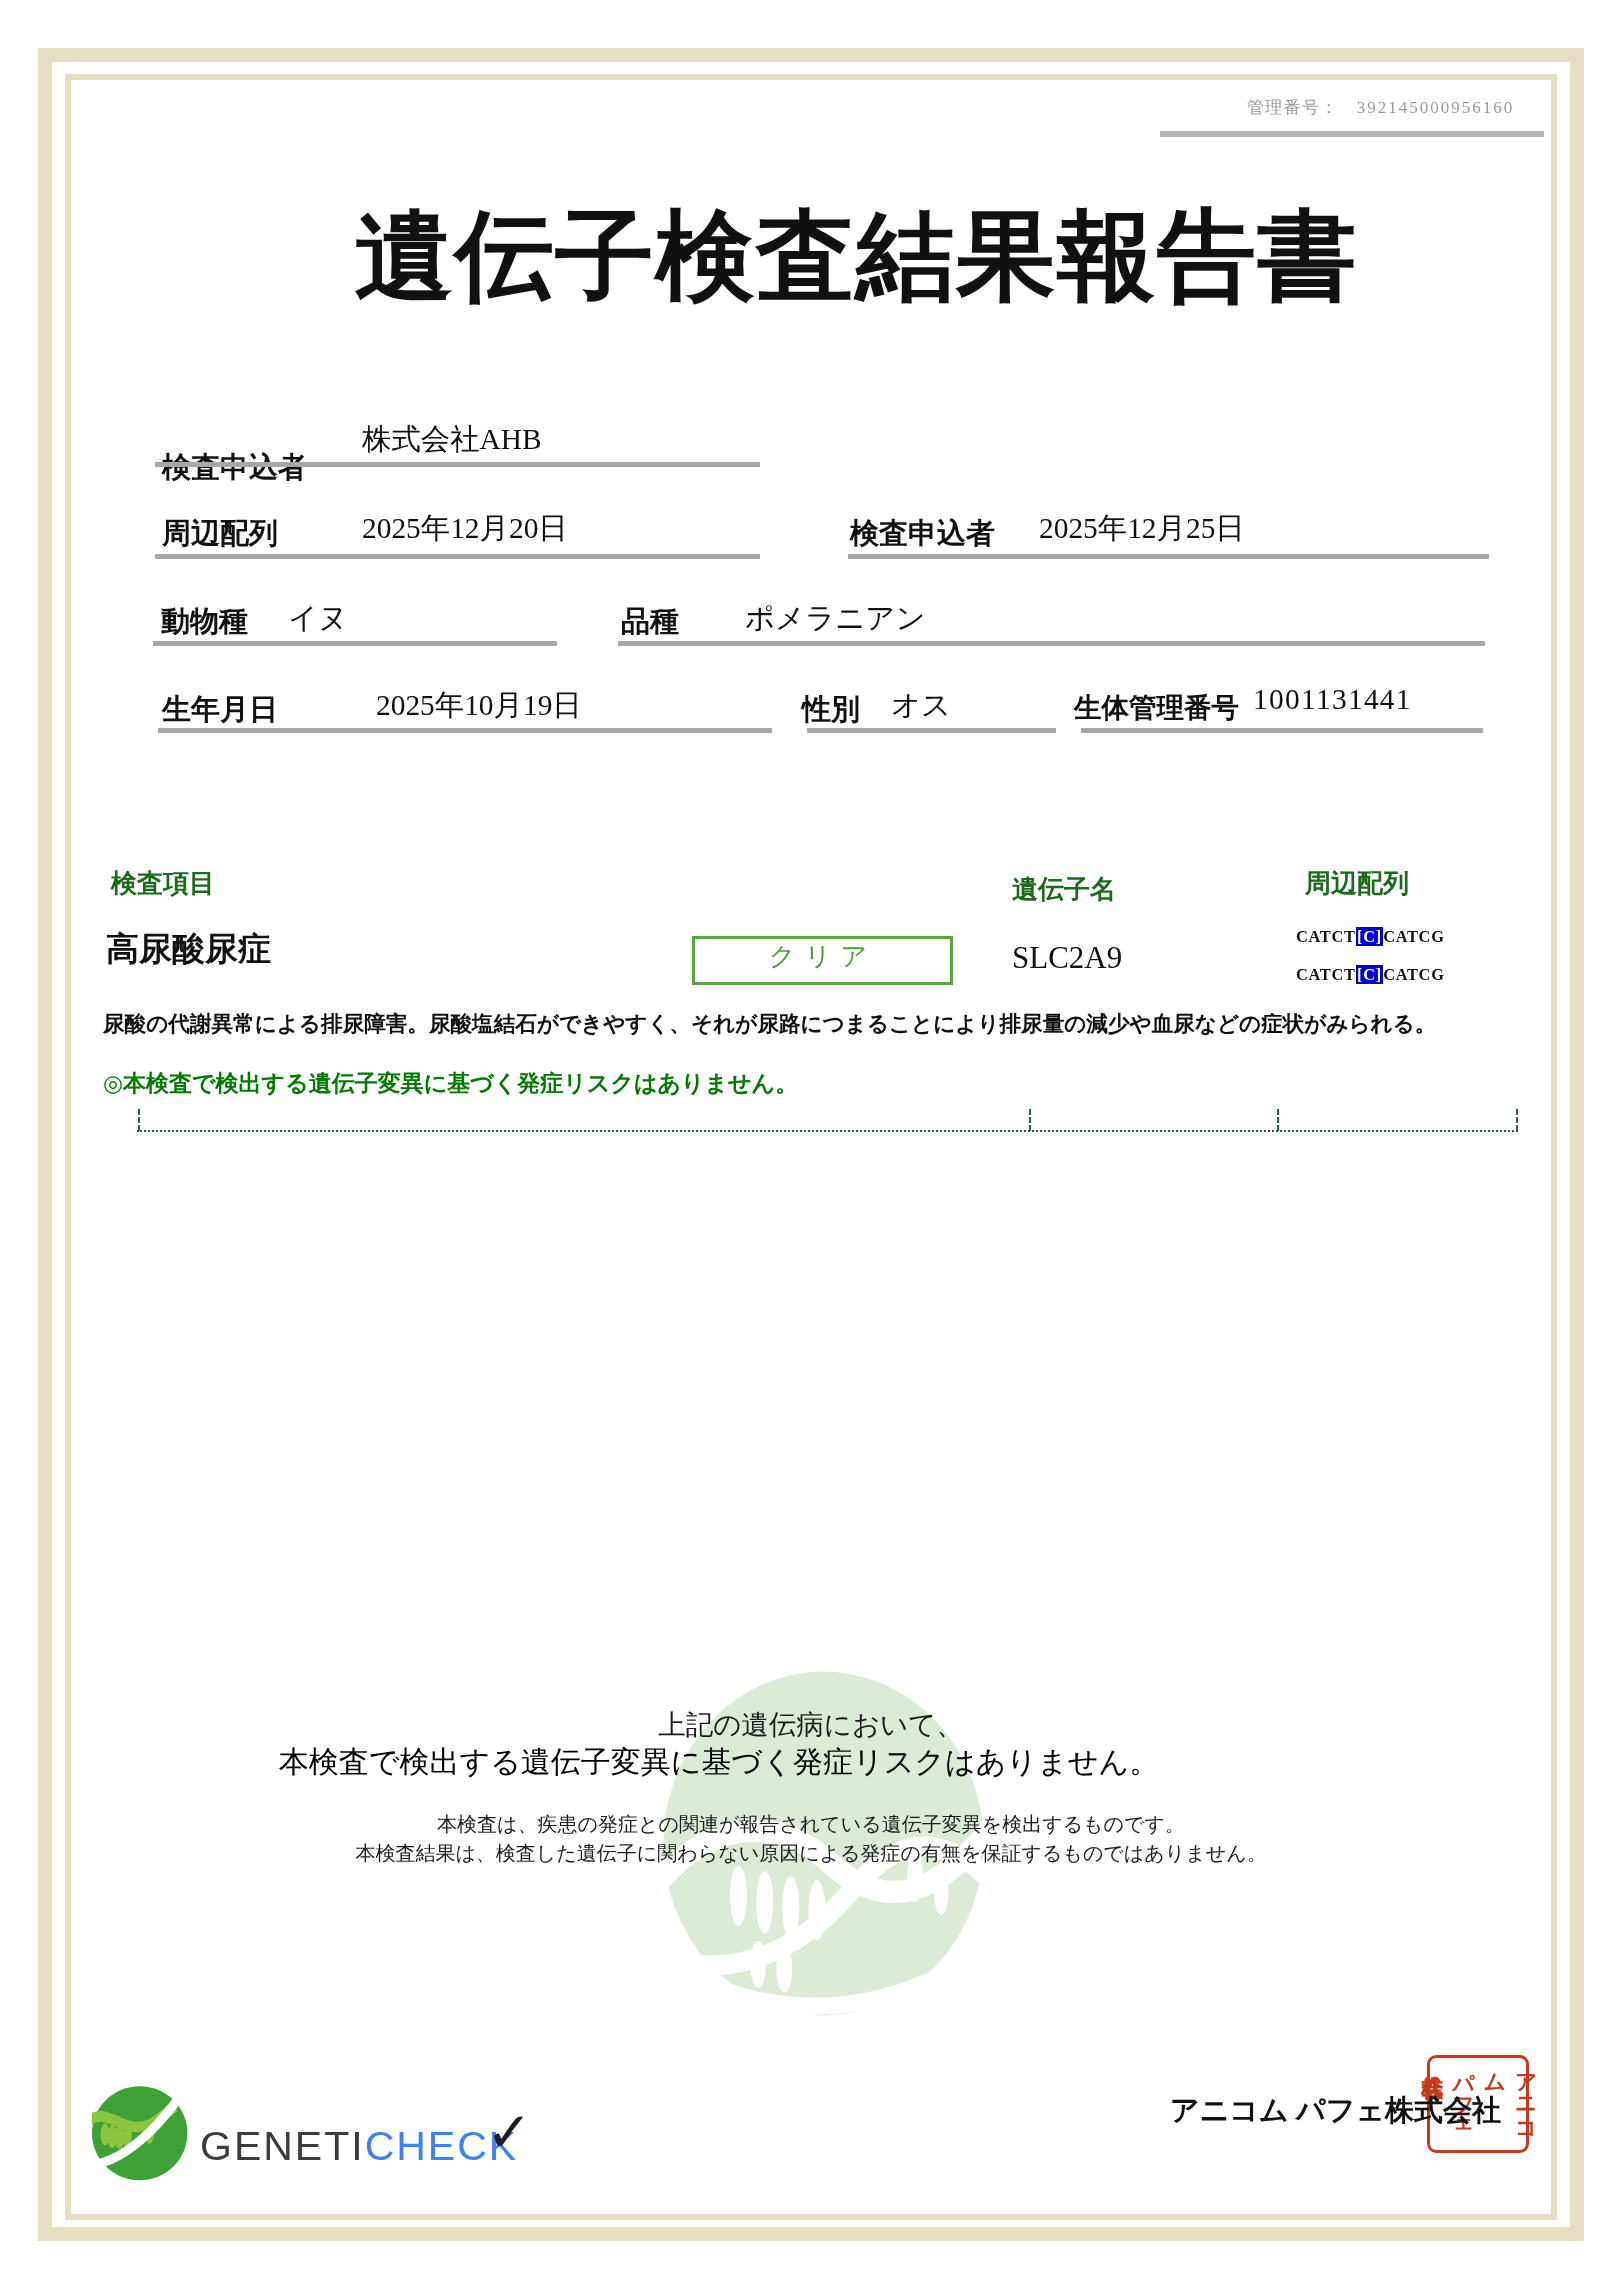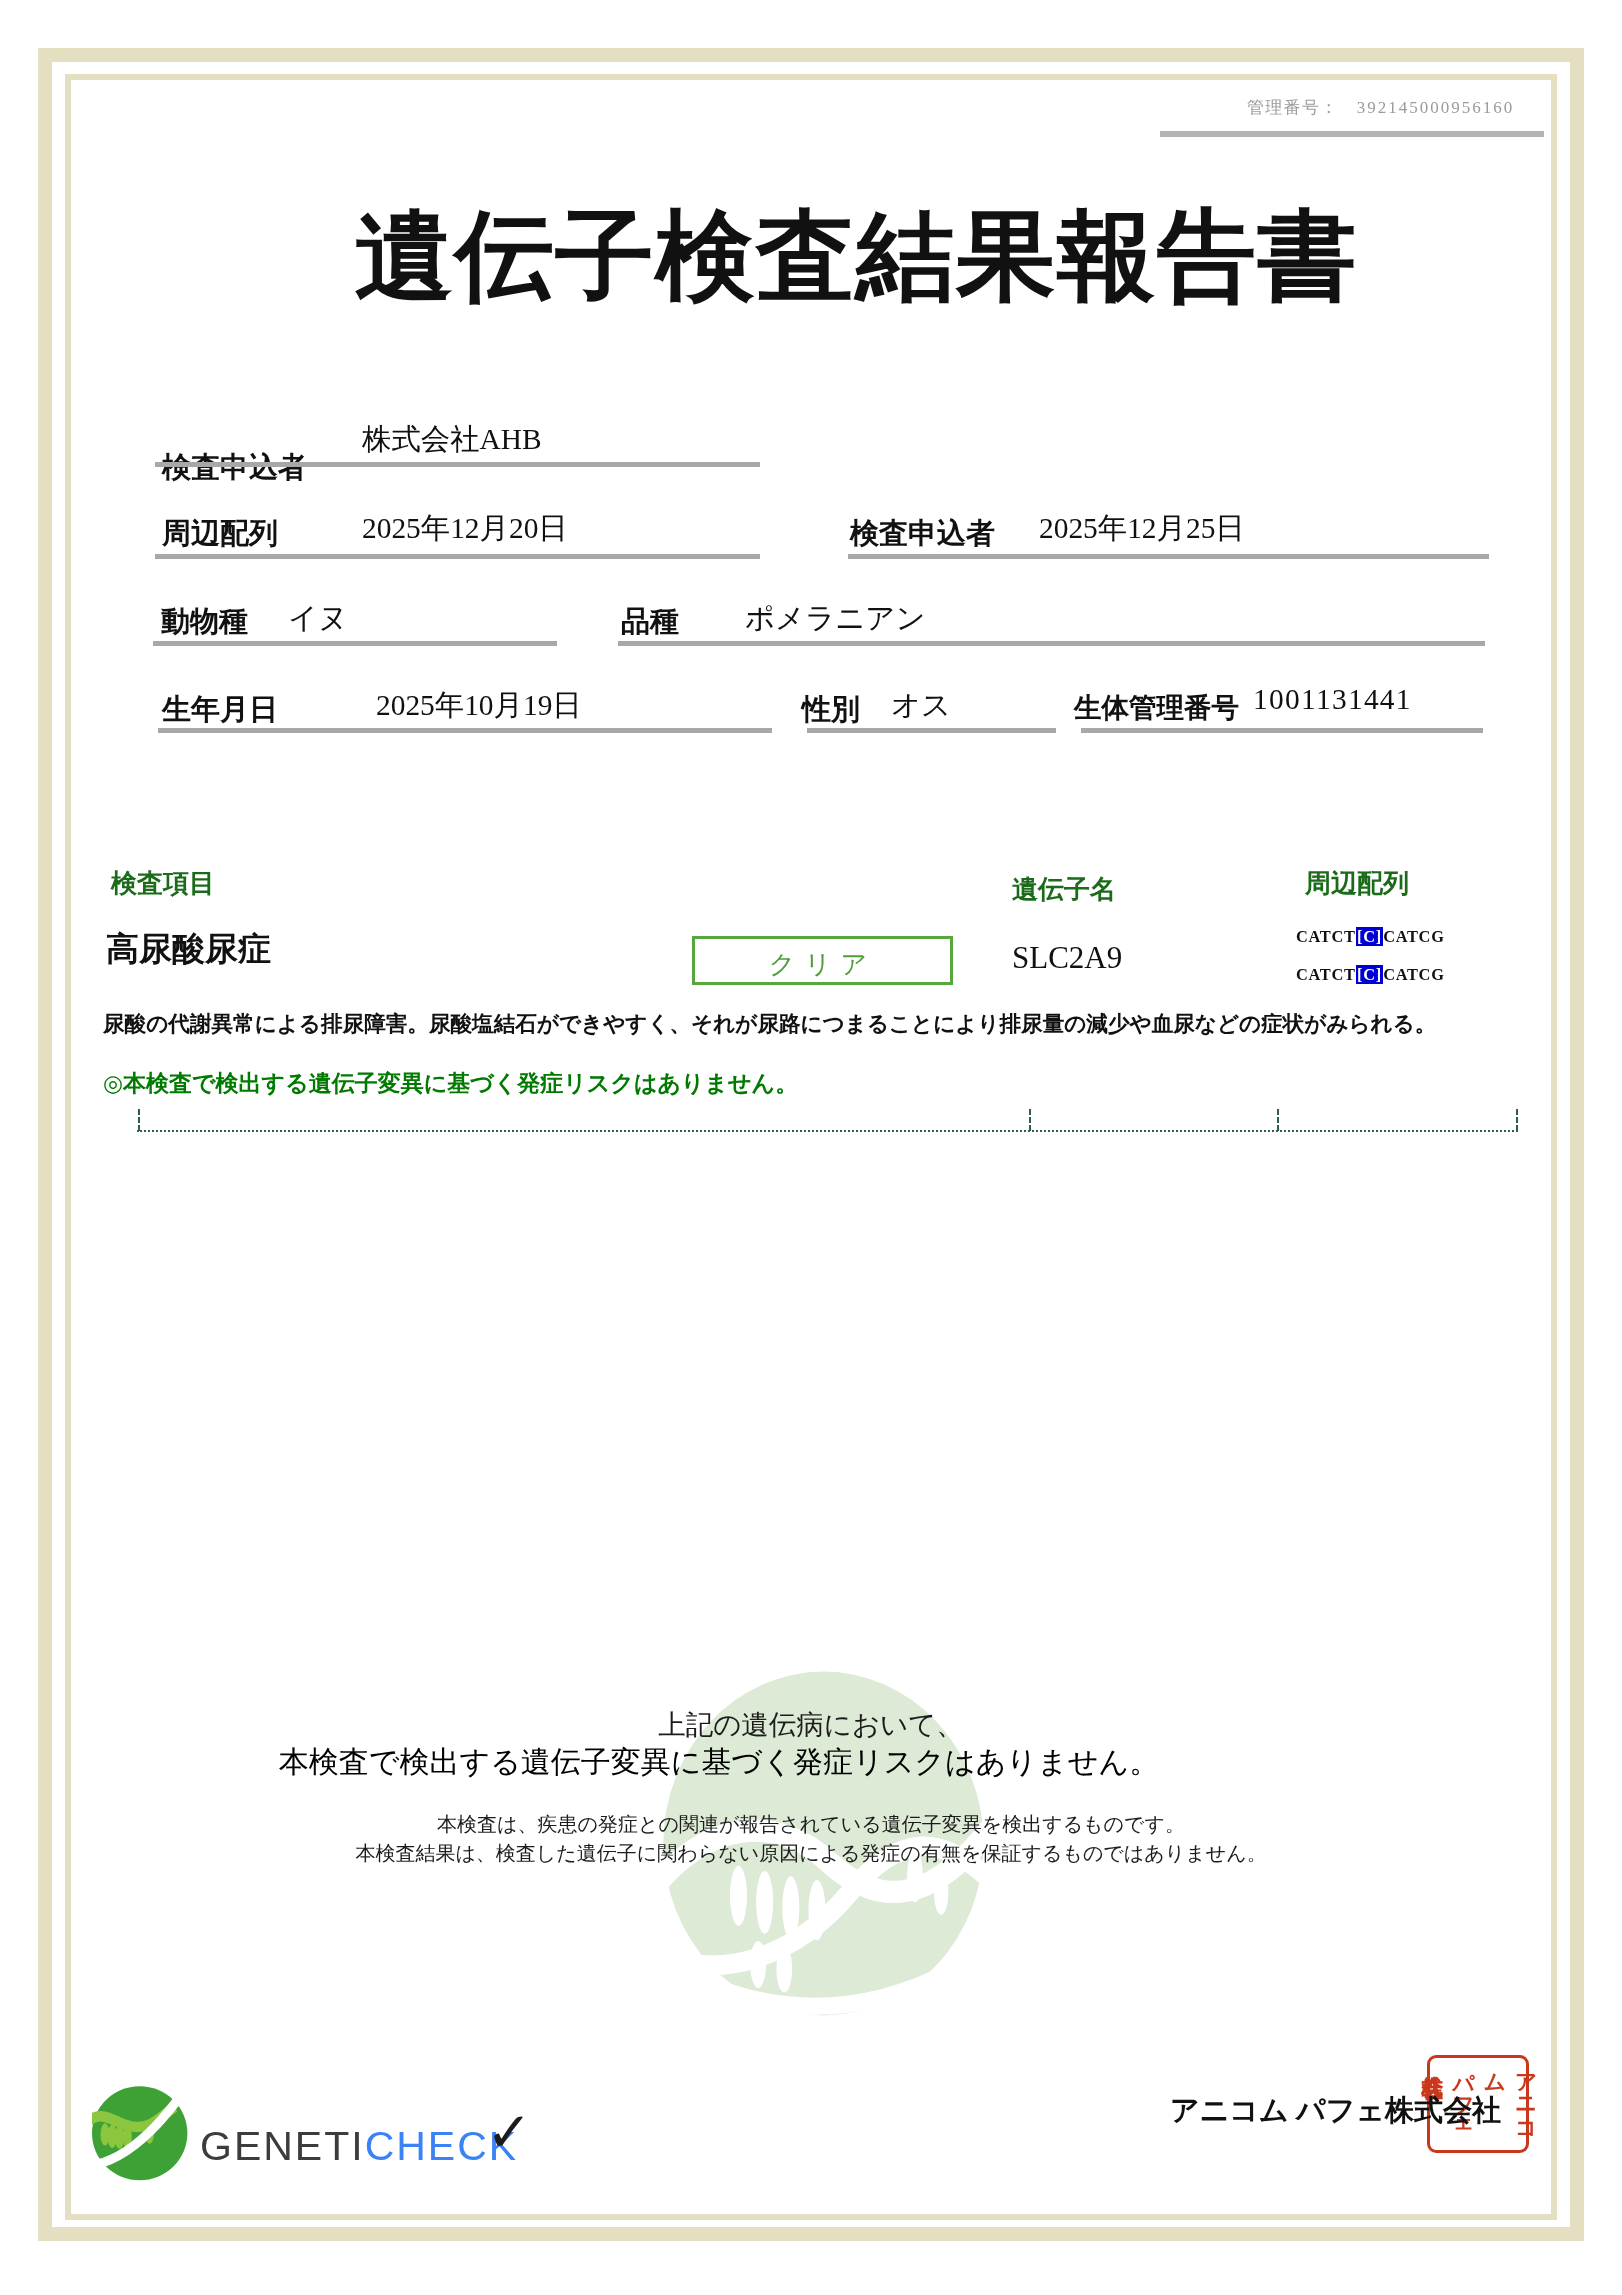--- a/index.html
+++ b/index.html
@@ -20,21 +20,21 @@
   .doc-title{top:191px;left:0;width:1622px;text-align:center;font-size:99px;font-weight:bold;letter-spacing:1.3px;white-space:nowrap;padding-left:45px;}
   
   .flabel{font-size:29px;font-weight:bold;white-space:nowrap;}
   .fvalue{font-size:29.4px;white-space:nowrap;}
   .uline{height:5.2px;background:#a8a8a8;}
   
   .ghead{font-size:26px;font-weight:bold;color:#1b6b1b;white-space:nowrap;}
   .item-name{font-size:33px;font-weight:bold;white-space:nowrap;}
   .result-box{
     top:936px;left:692px;width:255px;height:43px;border:3.3px solid #57a73c;
-    display:flex;align-items:flex-end;justify-content:center;
+    display:flex;align-items:flex-start;justify-content:center;
     font-size:26px;color:#4e9e3a;letter-spacing:9.2px;
   }
   .gene-name{font-size:31px;white-space:nowrap;}
   .seq{font-size:16.4px;font-weight:bold;letter-spacing:0.7px;white-space:nowrap;font-family:"Liberation Serif","DejaVu Serif",serif;}
   .seq .var{background:#0000d6;color:#ffffff;padding:0 1.3px;}
   .desc{top:1009px;left:103px;width:1387px;font-size:21.6px;font-weight:bold;white-space:nowrap;}
   .note{top:1068px;left:103px;font-size:23px;font-weight:bold;color:#007a00;white-space:nowrap;}
   .dot-h{top:1130px;left:137px;width:1381px;border-top:2px dotted #2d5d4b;}
   .dash-v{top:1109px;height:22px;border-left:2px dashed #2d5d4b;}
   

